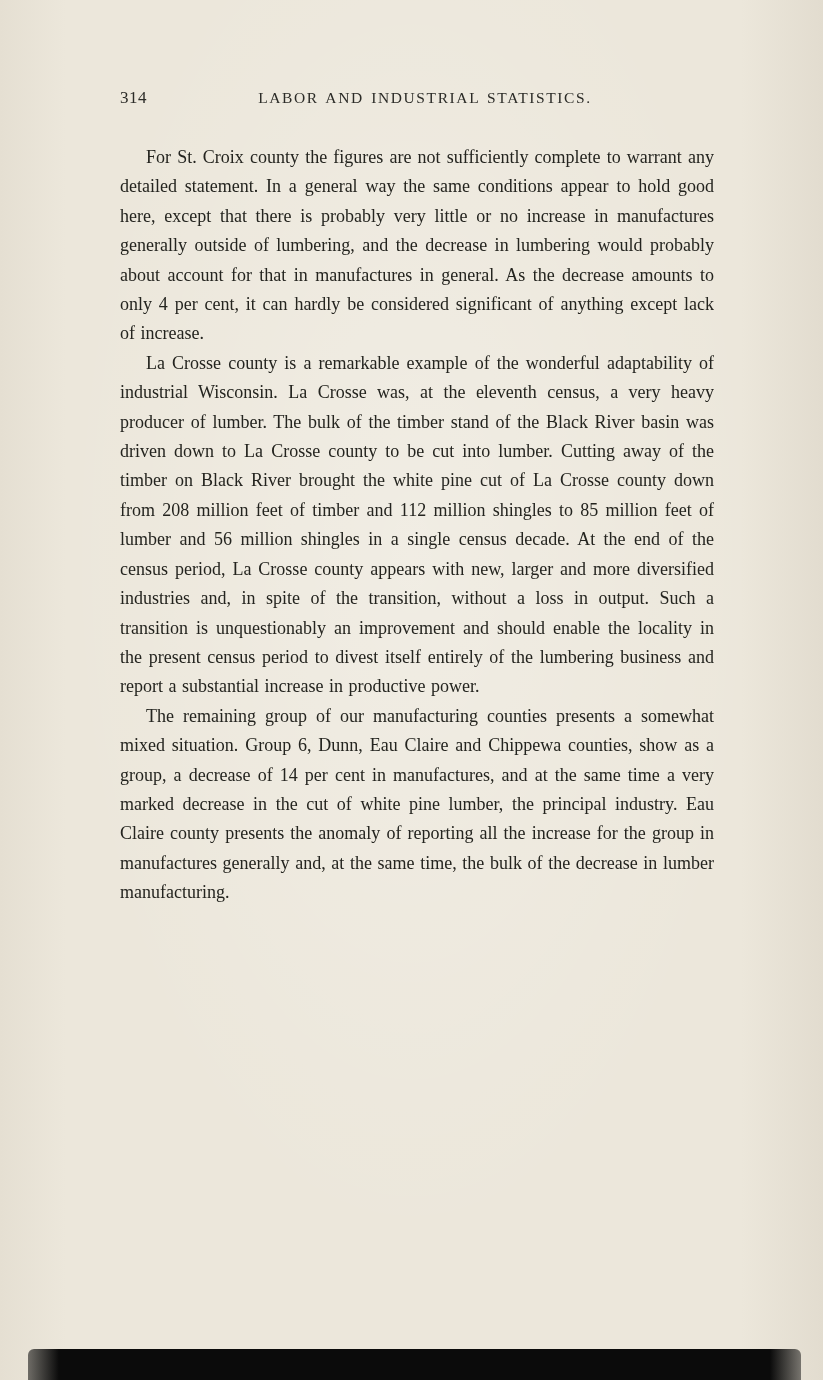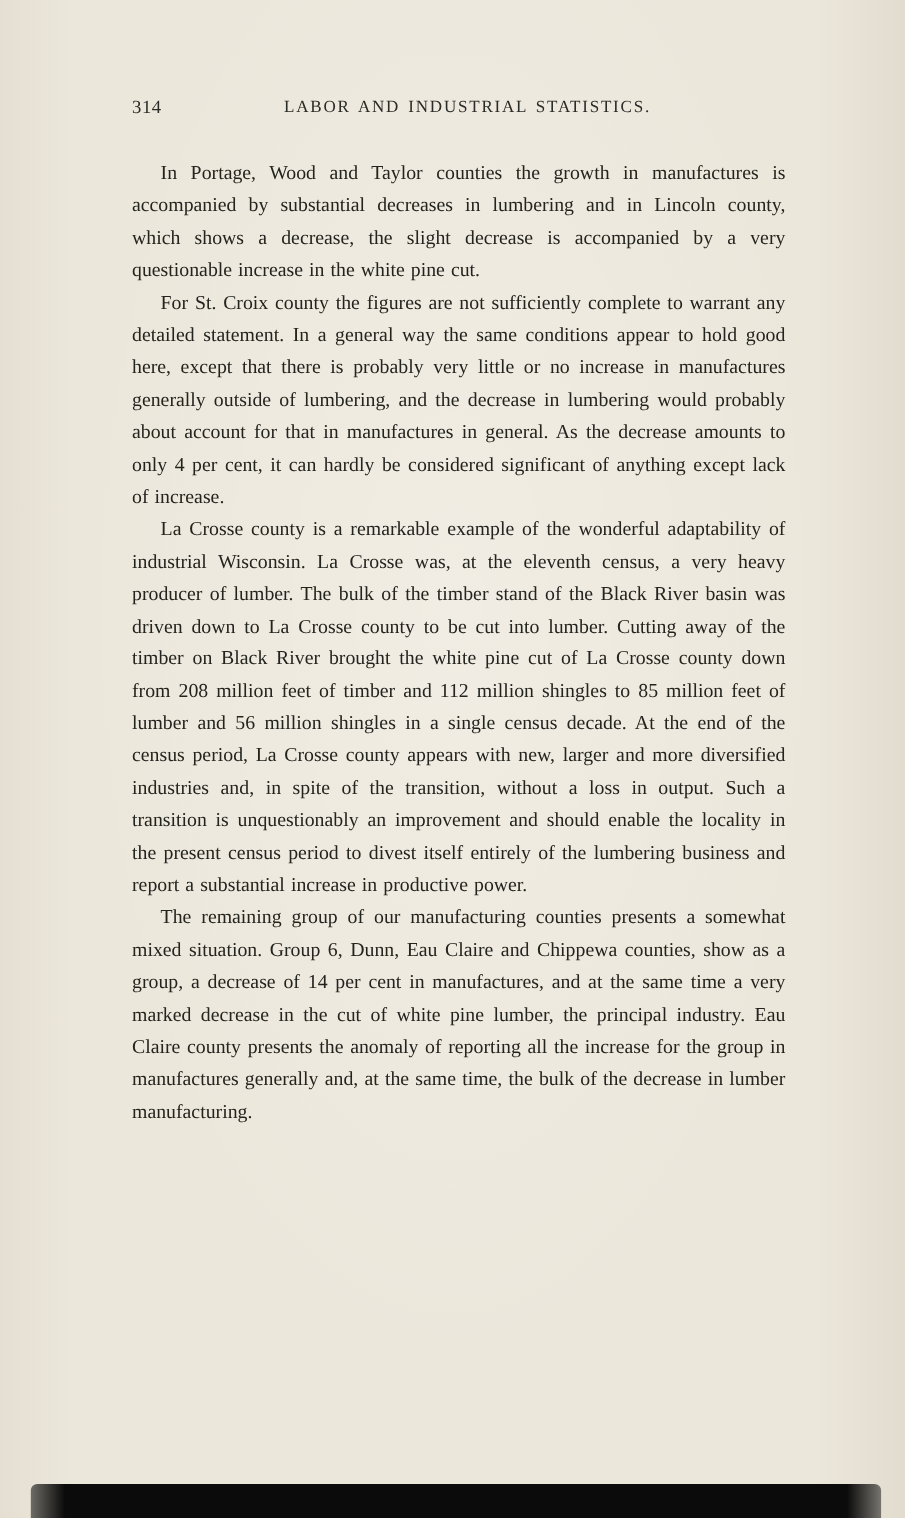--- a/index.html
+++ b/index.html
@@ -83,21 +83,20 @@
 <body>
 
 <div class="page">
 
   <div class="header-row">
     <span class="page-num">314</span>
     <span class="running-title">LABOR AND INDUSTRIAL STATISTICS.</span>
   </div>
 
   <div class="body-text">
-    <p>In Portage, Wood and Taylor counties the growth in manufactures is accompanied by substantial decreases in lumbering and in Lincoln county, which shows a decrease, the slight decrease is accompanied by a very questionable increase in the white pine cut.</p>
     <p>For St. Croix county the figures are not sufficiently complete to warrant any detailed statement. In a general way the same conditions appear to hold good here, except that there is probably very little or no increase in manufactures generally outside of lumbering, and the decrease in lumbering would probably about account for that in manufactures in general. As the decrease amounts to only 4 per cent, it can hardly be considered significant of anything except lack of increase.</p>
     <p>La Crosse county is a remarkable example of the wonderful adaptability of industrial Wisconsin. La Crosse was, at the eleventh census, a very heavy producer of lumber. The bulk of the timber stand of the Black River basin was driven down to La Crosse county to be cut into lumber. Cutting away of the timber on Black River brought the white pine cut of La Crosse county down from 208 million feet of timber and 112 million shingles to 85 million feet of lumber and 56 million shingles in a single census decade. At the end of the census period, La Crosse county appears with new, larger and more diversified industries and, in spite of the transition, without a loss in output. Such a transition is unquestionably an improvement and should enable the locality in the present census period to divest itself entirely of the lumbering business and report a substantial increase in productive power.</p>
     <p>The remaining group of our manufacturing counties presents a somewhat mixed situation. Group 6, Dunn, Eau Claire and Chippewa counties, show as a group, a decrease of 14 per cent in manufactures, and at the same time a very marked decrease in the cut of white pine lumber, the principal industry. Eau Claire county presents the anomaly of reporting all the increase for the group in manufactures generally and, at the same time, the bulk of the decrease in lumber manufacturing.</p>
   </div>
 
   <div class="scan-bar"></div>
 
 </div>
 
 </body></html>

